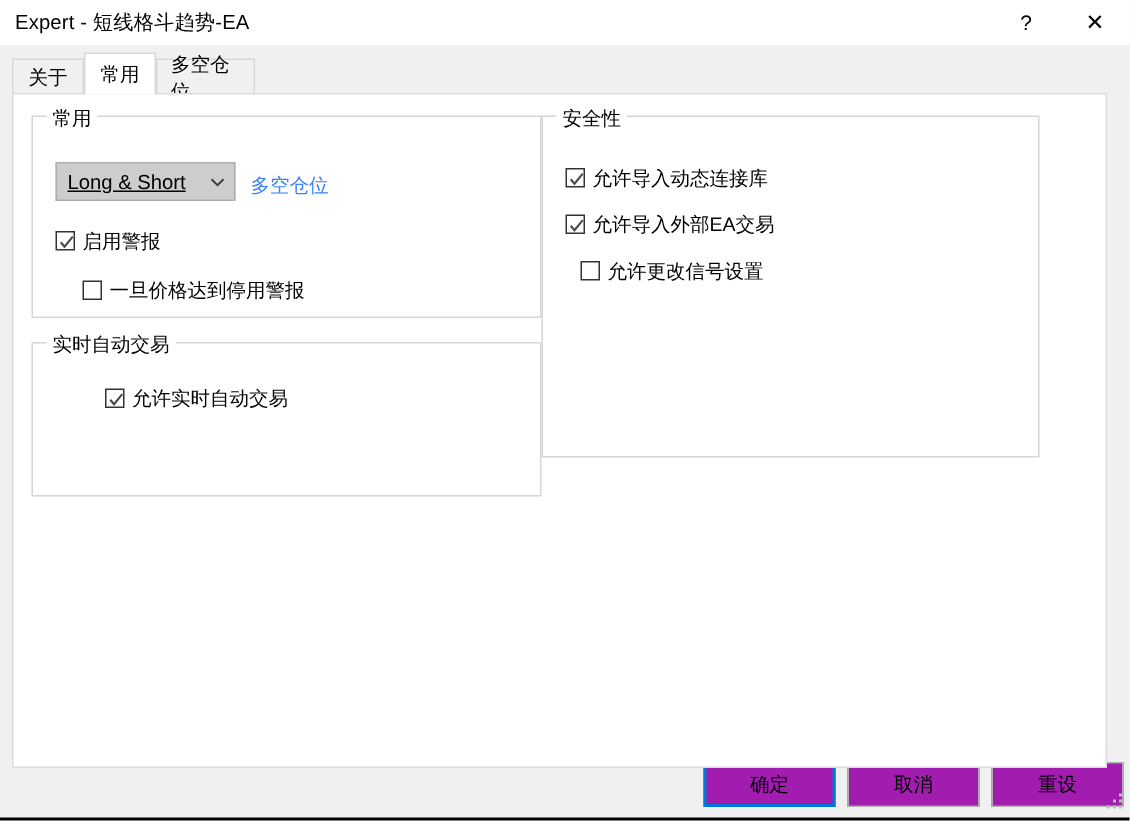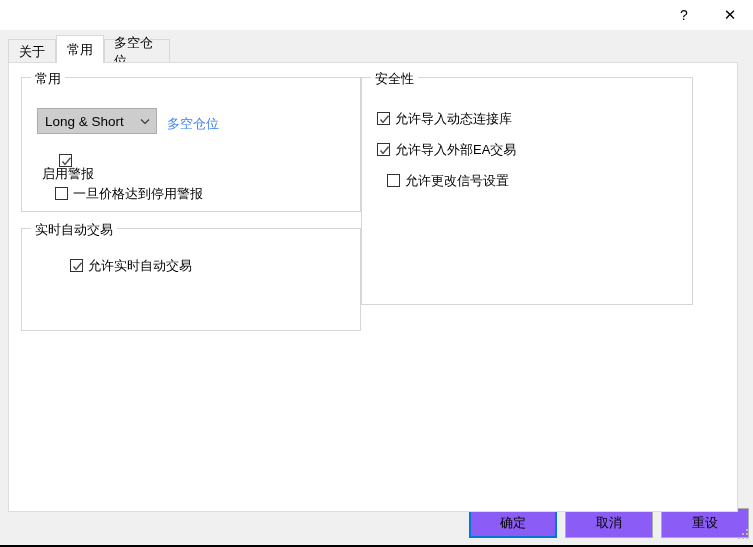--- a/index.html
+++ b/index.html
@@ -123,20 +123,21 @@
     align-items: center;
     cursor: default;
   }
   .combo-value {
     flex: 1 1 auto;
     padding-left: 7px;
     font-size: 13.5px;
     color: #000;
     white-space: nowrap;
     overflow: hidden;
+    text-decoration: underline;
   }
   .combo-arrow {
     width: 22px;
     display: flex;
     align-items: center;
     justify-content: center;
   }
   .combo-arrow svg { display: block; }
 
   
@@ -174,21 +175,21 @@
     font-size: 13px;
     color: #3b82f6;
     white-space: nowrap;
   }
 
   
   .dlg-button {
     position: absolute;
     box-sizing: border-box;
     height: 30px;
-    background: #8b5cf6;
+    background: #a21caf;
     border: 1px solid #adadad;
     display: flex;
     align-items: center;
     justify-content: center;
     font-size: 13px;
     color: #000;
     cursor: default;
     font-family: "Liberation Sans", sans-serif;
     padding: 0;
   }
@@ -217,20 +218,21 @@
     bottom: 0;
     width: 753px;
     height: 2px;
     background: #000000;
   }
 </style>
 </head>
 <body>
 
 <div class="titlebar">
+  <div class="title-text">Expert - 短线格斗趋势-EA</div>
   <div class="title-spacer"></div>
   <button class="titlebar-btn">?</button>
   <button class="titlebar-btn close">✕</button>
 </div>
 
 <div class="tabstrip">
   <div class="tab" style="left:8px; width:48px;">
     <span>关于</span>
   </div>
   <div class="tab active" style="left:56px; width:48px;">
@@ -249,21 +251,21 @@
     <div class="combo" style="left:15px; top:30px; width:120px; height:26px;">
       <div class="combo-value">Long &amp; Short</div>
       <div class="combo-arrow">
         <svg width="10" height="7" viewBox="0 0 10 7">
           <polyline points="1,1.5 5,5.5 9,1.5" fill="none" stroke="#3a3a3a" stroke-width="1.2"></polyline>
         </svg>
       </div>
     </div>
     <div class="plainlabel" style="left:145px; top:37px;">多空仓位</div>
 
-    <div class="checkrow" style="left:15px; top:76px;flex-direction:column;">
+    <div class="checkrow" style="left:15px; top:76px;">
       <span class="cbox">
         <svg width="11" height="11" viewBox="0 0 11 11">
           <polyline points="1.5,5.5 4,8.5 9.5,1.8" fill="none" stroke="#4a4a4a" stroke-width="1.4"></polyline>
         </svg>
       </span>
       <span class="check-label">启用警报</span>
     </div>
 
     <div class="checkrow" style="left:33px; top:109px;">
       <span class="cbox"></span>

